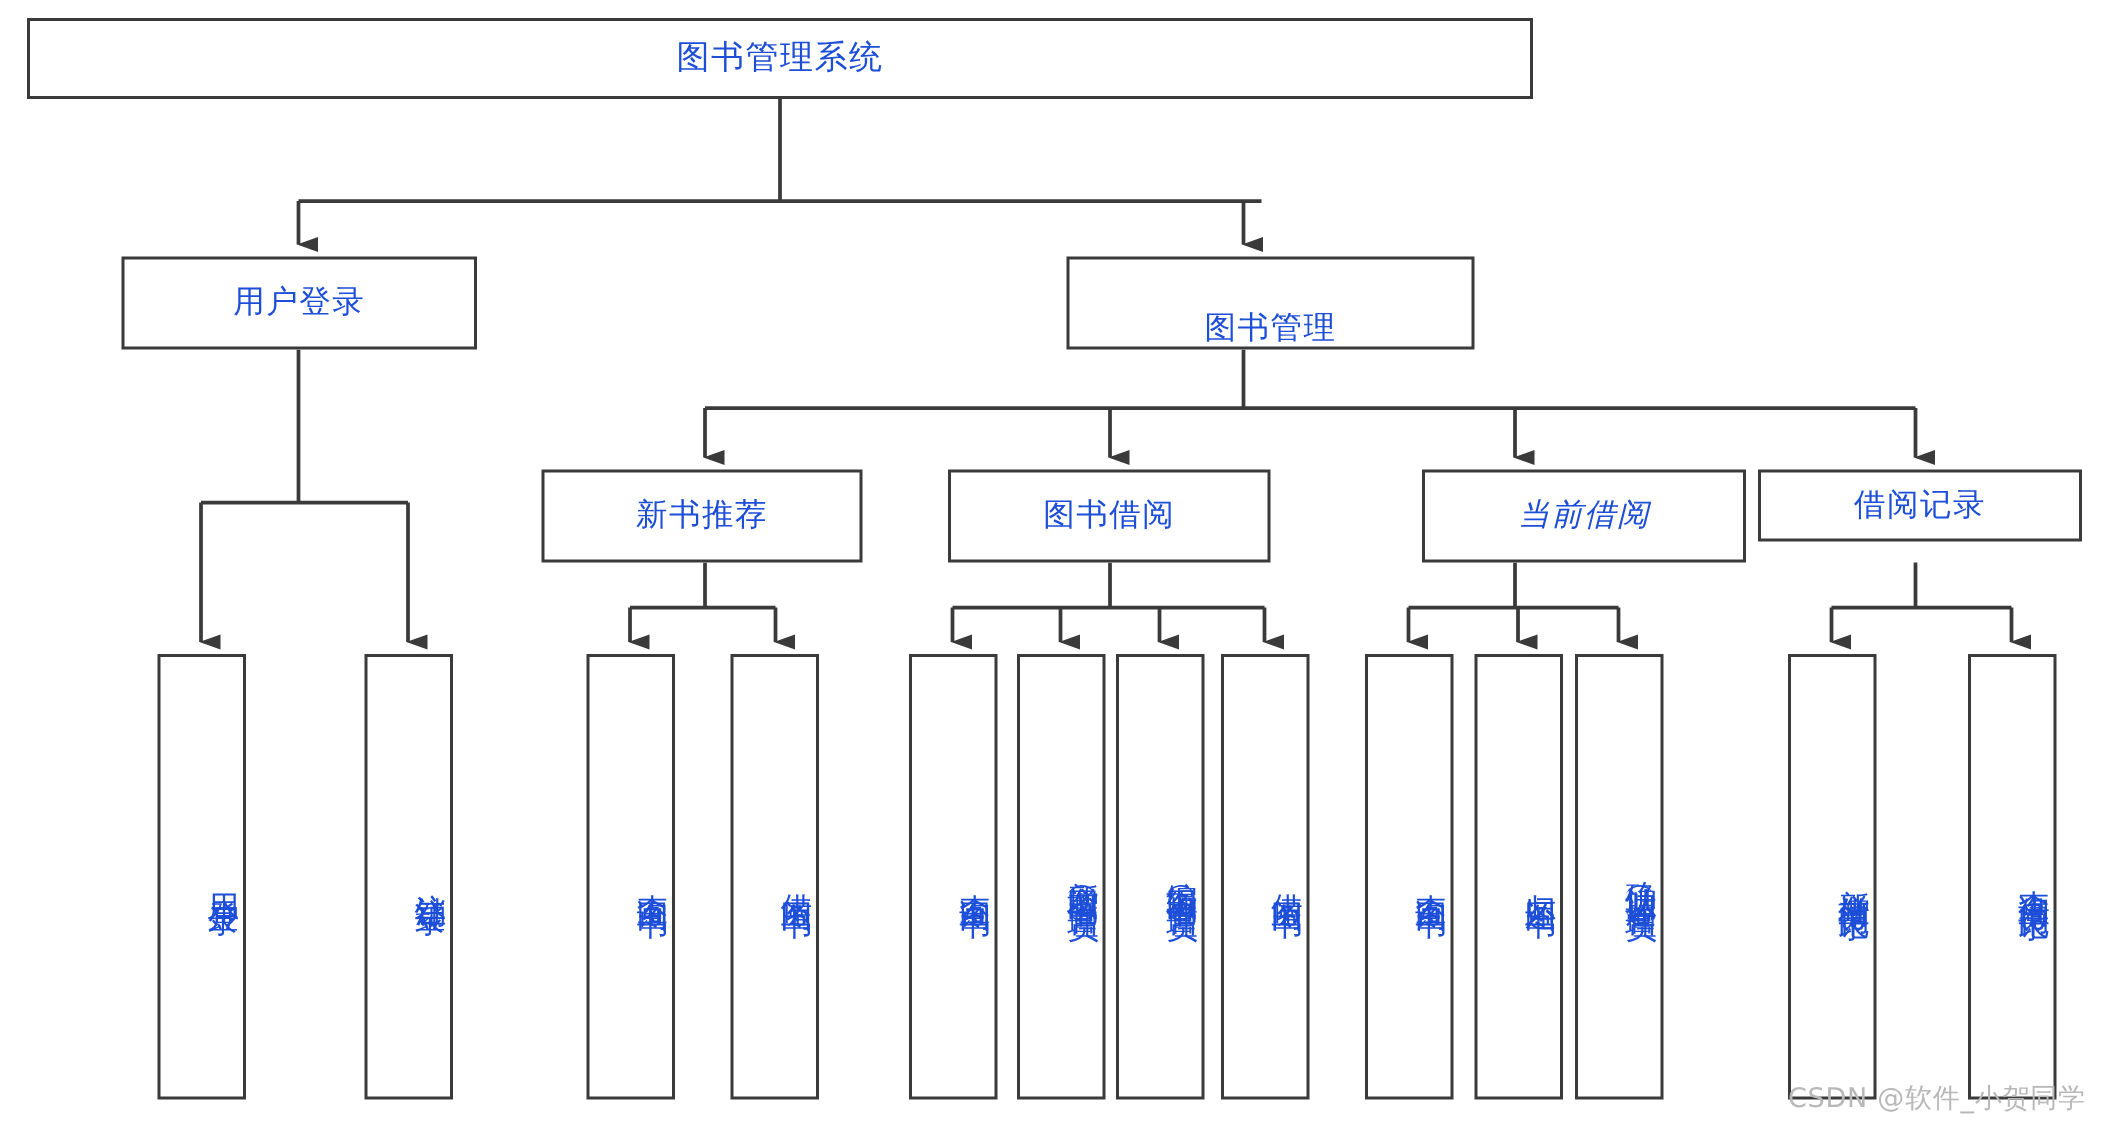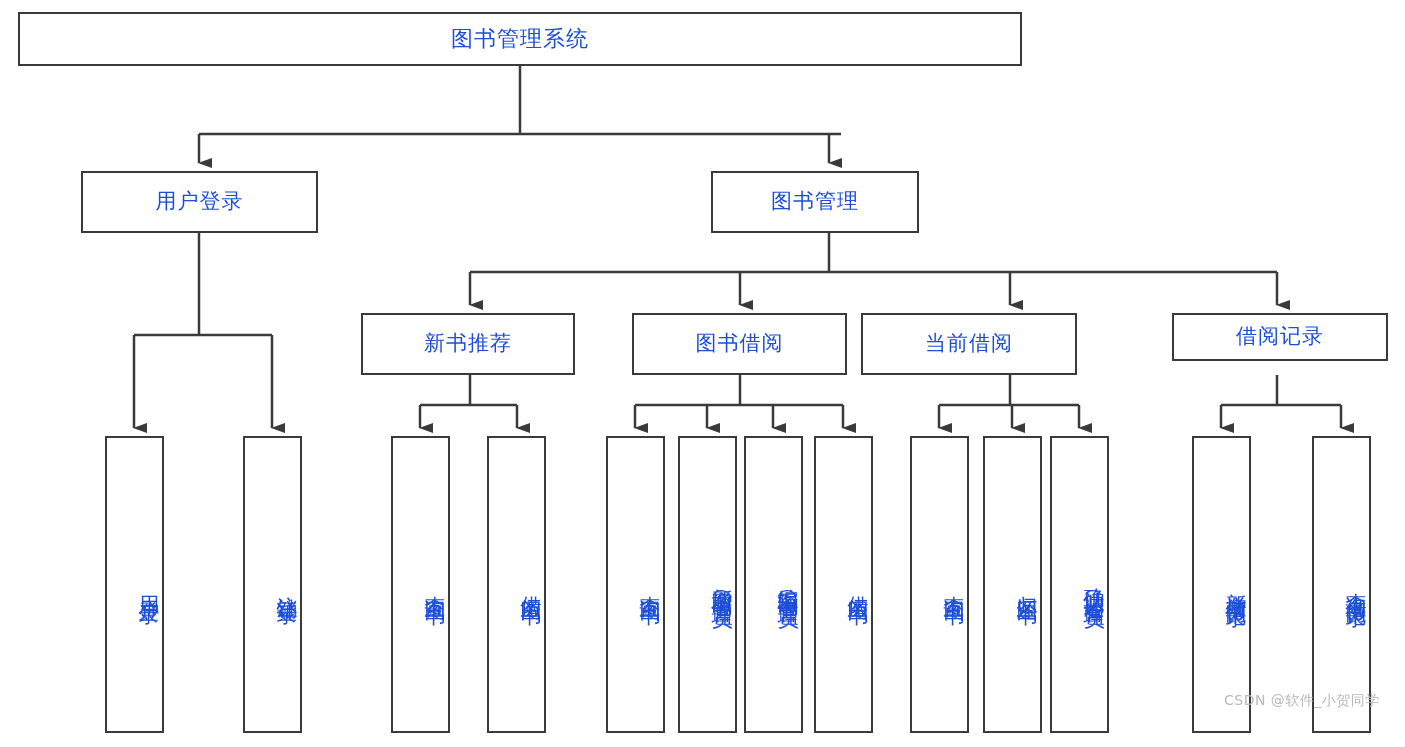--- a/index.html
+++ b/index.html
@@ -53,27 +53,26 @@
     padding: 8px 0;
     align-items: flex-start;
     justify-content: center;
   }
   .node.vert span {
     display: block;
   }
   #watermark {
     position: absolute;
     left: 1192px;
-    top: 692px;
-    font-size: 14px;
+    top: 720px;
+    font-size: 18px;
     color: #b8b8b8;
     letter-spacing: 0.5px;
     white-space: nowrap;
     font-family: "DejaVu Sans", "Liberation Sans", sans-serif;
-    padding-left: 32px;
   }
 </style>
 </head>
 <body>
 
 <div id="canvas">
 
   <svg id="edges" viewBox="0 0 1405 747" xmlns="http://www.w3.org/2000/svg">
     <defs>
       <marker id="arrow" viewBox="0 0 12 14" refX="6" refY="13" markerWidth="12" markerHeight="14" orient="auto-start-reverse" markerUnits="userSpaceOnUse">
@@ -124,31 +123,31 @@
     </g>
   </svg>
 
   <div class="node horiz root" style="left: 18px; top: 12px; width: 1004px; height: 54px;">
     <span>图书管理系统</span>
   </div>
 
   <div class="node horiz" style="left: 81px; top: 171px; width: 237px; height: 62px;">
     <span>用户登录</span>
   </div>
-  <div class="node horiz" style="left: 711px; top: 171px; width: 208px; height: 62px;">
+  <div class="node horiz" style="left: 711px; top: 171px; width: 272px; height: 62px; align-items: flex-end;">
     <span>图书管理</span>
   </div>
 
   <div class="node horiz" style="left: 361px; top: 313px; width: 214px; height: 62px;">
     <span>新书推荐</span>
   </div>
   <div class="node horiz" style="left: 632px; top: 313px; width: 215px; height: 62px;">
     <span>图书借阅</span>
   </div>
-  <div class="node horiz" style="left: 861px; top: 313px; width: 216px; height: 62px;">
+  <div class="node horiz" style="left: 948px; top: 313px; width: 216px; height: 62px; font-style: italic;">
     <span>当前借阅</span>
   </div>
   <div class="node horiz" style="left: 1172px; top: 313px; width: 216px; height: 48px;">
     <span>借阅记录</span>
   </div>
 
   <div class="node vert" style="left: 105px; top: 436px; width: 59px; height: 297px;">
     <span>用户登录</span>
   </div>
   <div class="node vert" style="left: 243px; top: 436px; width: 59px; height: 297px;">

